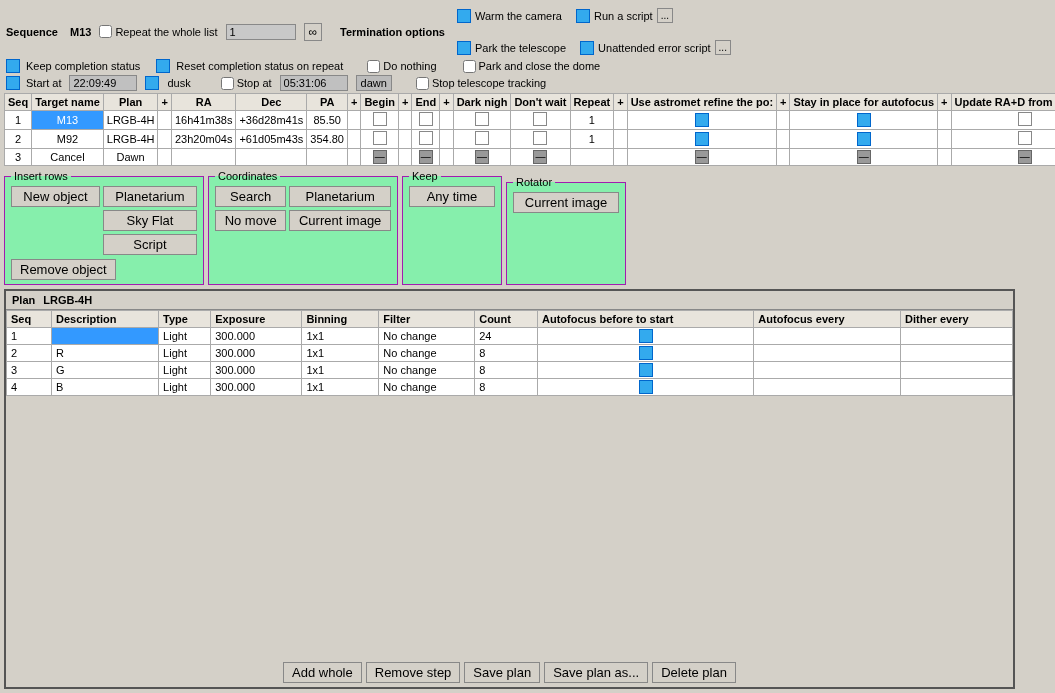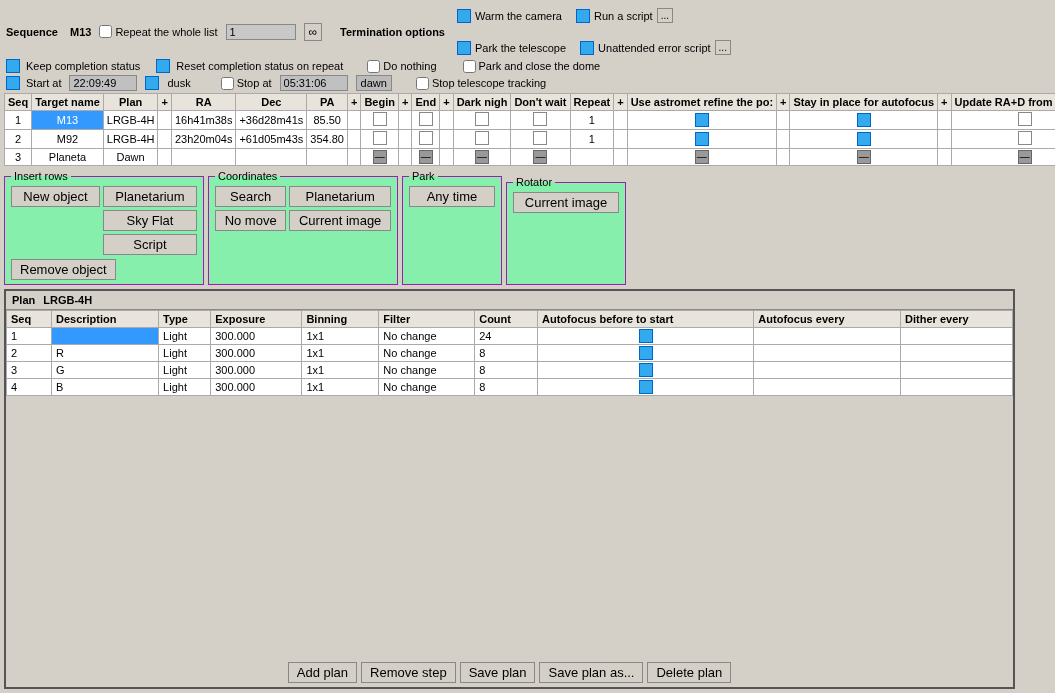--- a/index.html
+++ b/index.html
@@ -373,21 +373,21 @@
           <td>1</td>
           <td></td>
           <td><span class="blue-check"></span></td>
           <td></td>
           <td><span class="blue-check"></span></td>
           <td></td>
           <td><span class="checkbox-empty"></span></td>
         </tr>
         <tr>
           <td>3</td>
-          <td>Planeta</td>
+          <td>Cancel</td>
           <td>Dawn</td>
           <td></td>
           <td></td>
           <td></td>
           <td></td>
           <td></td>
           <td><span class="gray-dash">—</span></td>
           <td></td>
           <td><span class="gray-dash">—</span></td>
           <td></td>
@@ -424,21 +424,21 @@
       <legend>Coordinates</legend>
       <div class="coords-grid">
         <button class="btn">Search</button>
         <button class="btn">Planetarium</button>
         <button class="btn">No move</button>
         <button class="btn">Current image</button>
       </div>
     </fieldset>
 
     <fieldset style="min-width:100px;">
-      <legend>Park</legend>
+      <legend>Keep</legend>
       <div class="time-grid">
         <button class="btn">Any time</button>
       </div>
     </fieldset>
 
     <fieldset style="min-width:120px;margin-top:6px;">
       <legend>Rotator</legend>
       <div class="rotator-grid">
         <button class="btn">Current image</button>
       </div>
@@ -513,21 +513,21 @@
             <td>8</td>
             <td style="text-align:center;"><span class="blue-check"></span></td>
             <td></td>
             <td></td>
           </tr>
         </tbody>
       </table>
     </div>
 
     <div class="bottom-buttons">
-      <button class="btn">Add plan</button>
+      <button class="btn">Add whole</button>
       <button class="btn">Remove step</button>
       <button class="btn">Save plan</button>
       <button class="btn">Save plan as...</button>
       <button class="btn">Delete plan</button>
     </div>
   </div>
 
 
 </div>
 

